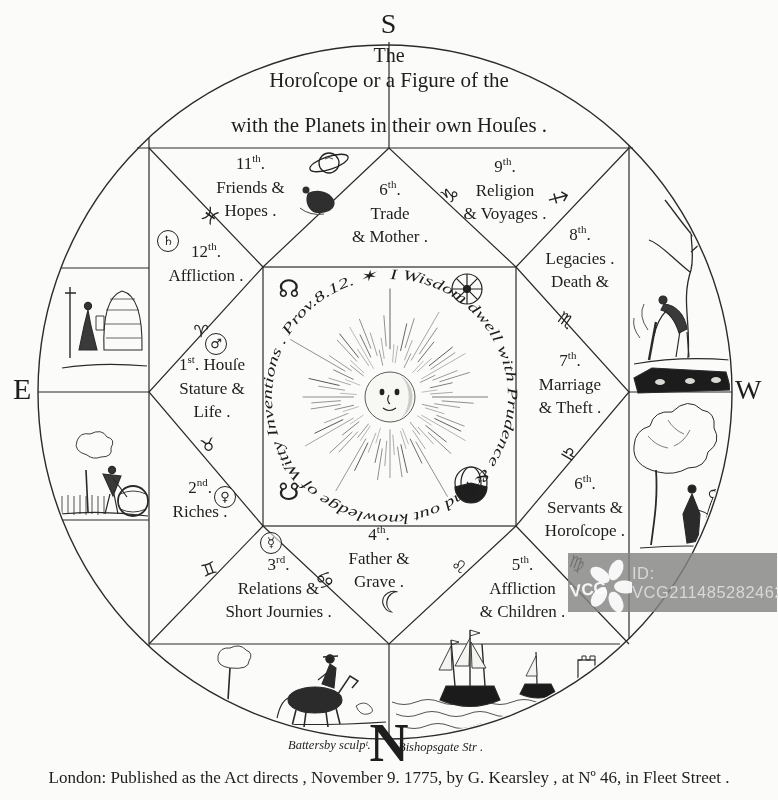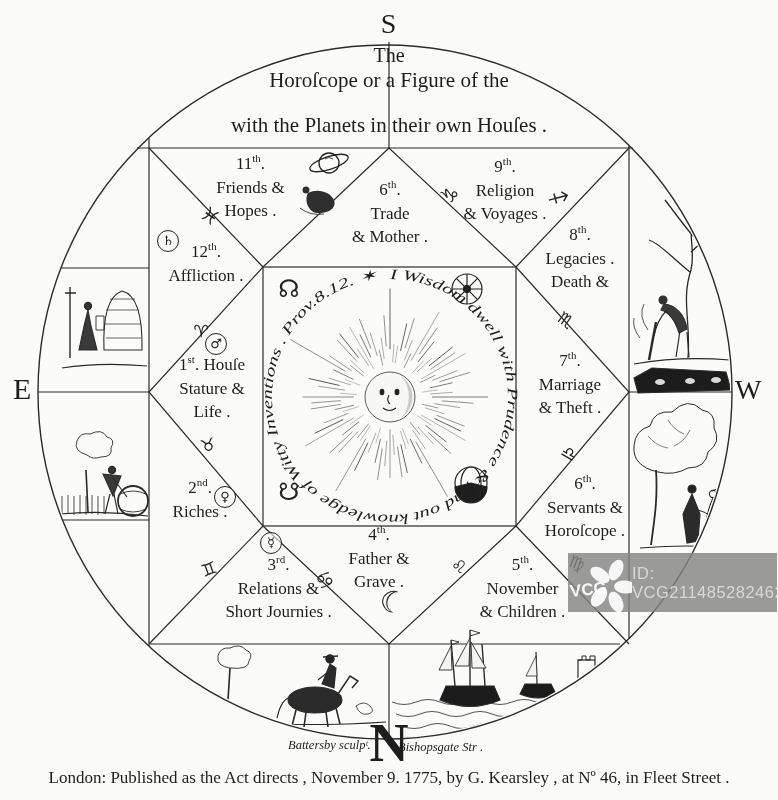--- a/index.html
+++ b/index.html
@@ -281,21 +281,21 @@
     <div class="hline">Relations &amp;</div>
     <div class="hline">Short Journies .</div>
   </div>
   <div class="house" style="left:309px;top:519px;width:140px;">
     <div class="hnum"><span>4</span><sup>th</sup><span>.</span></div>
     <div class="hline">Father &amp;</div>
     <div class="hline">Grave .</div>
   </div>
   <div class="house" style="left:450px;top:549px;width:145px;">
     <div class="hnum"><span>5</span><sup>th</sup><span>.</span></div>
-    <div class="hline">November</div>
+    <div class="hline">Affliction</div>
     <div class="hline">&amp; Children .</div>
   </div>
   <div class="house" style="left:515px;top:468px;width:140px;">
     <div class="hnum"><span>6</span><sup>th</sup><span>.</span></div>
     <div class="hline">Servants &amp;</div>
     <div class="hline">Horoſcope .</div>
   </div>
   <div class="house" style="left:500px;top:345px;width:140px;">
     <div class="hnum"><span>7</span><sup>th</sup><span>.</span></div>
     <div class="hline">Marriage</div>

